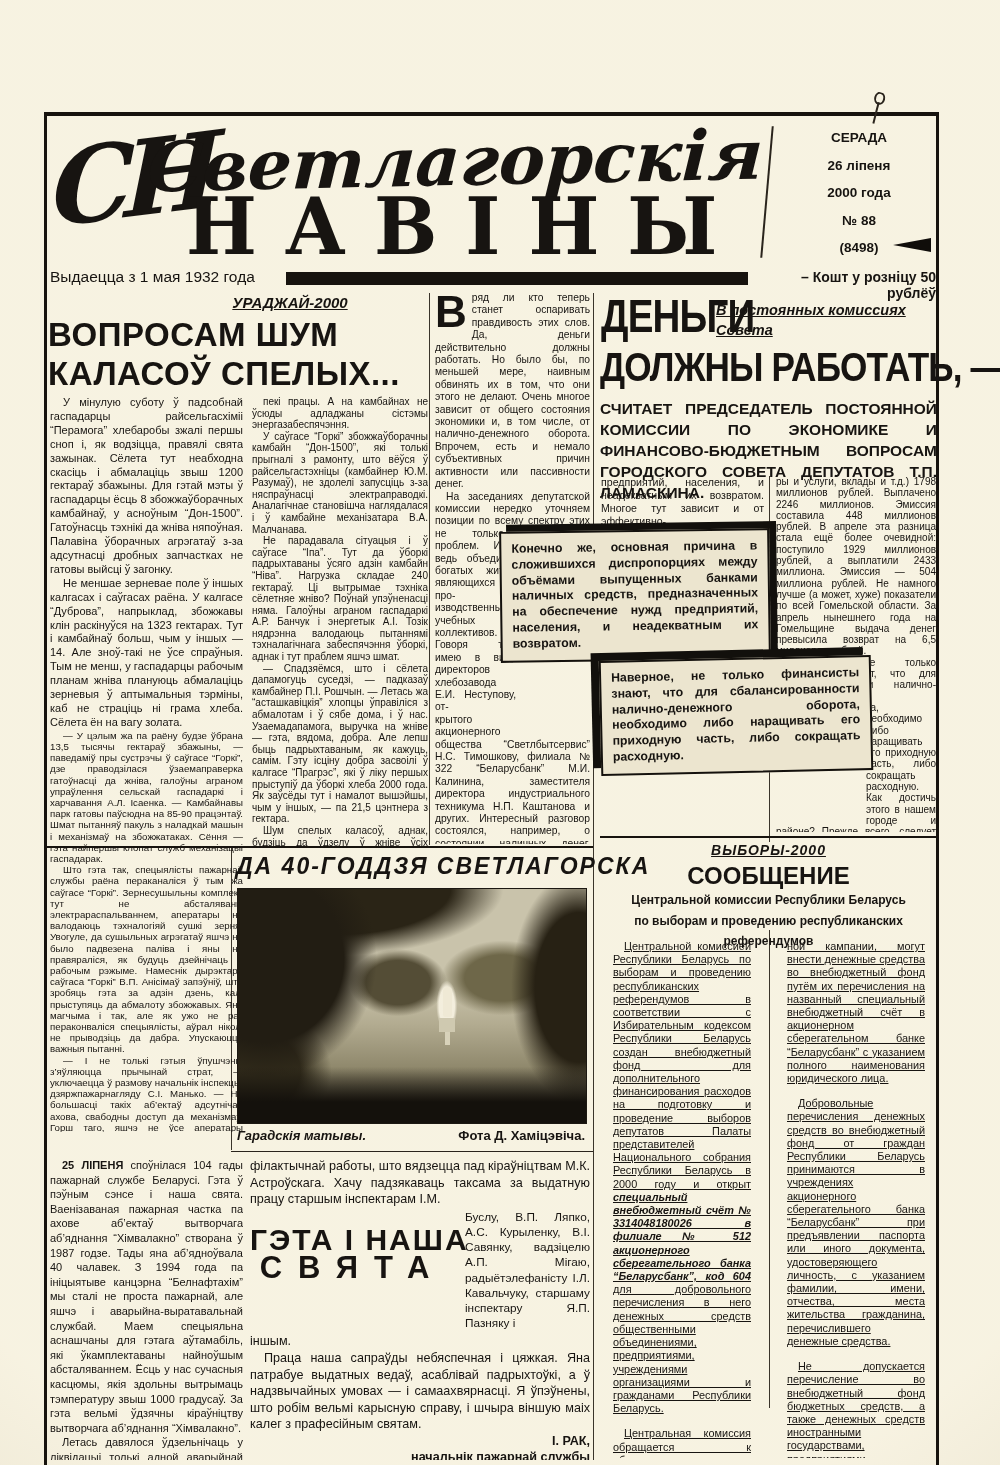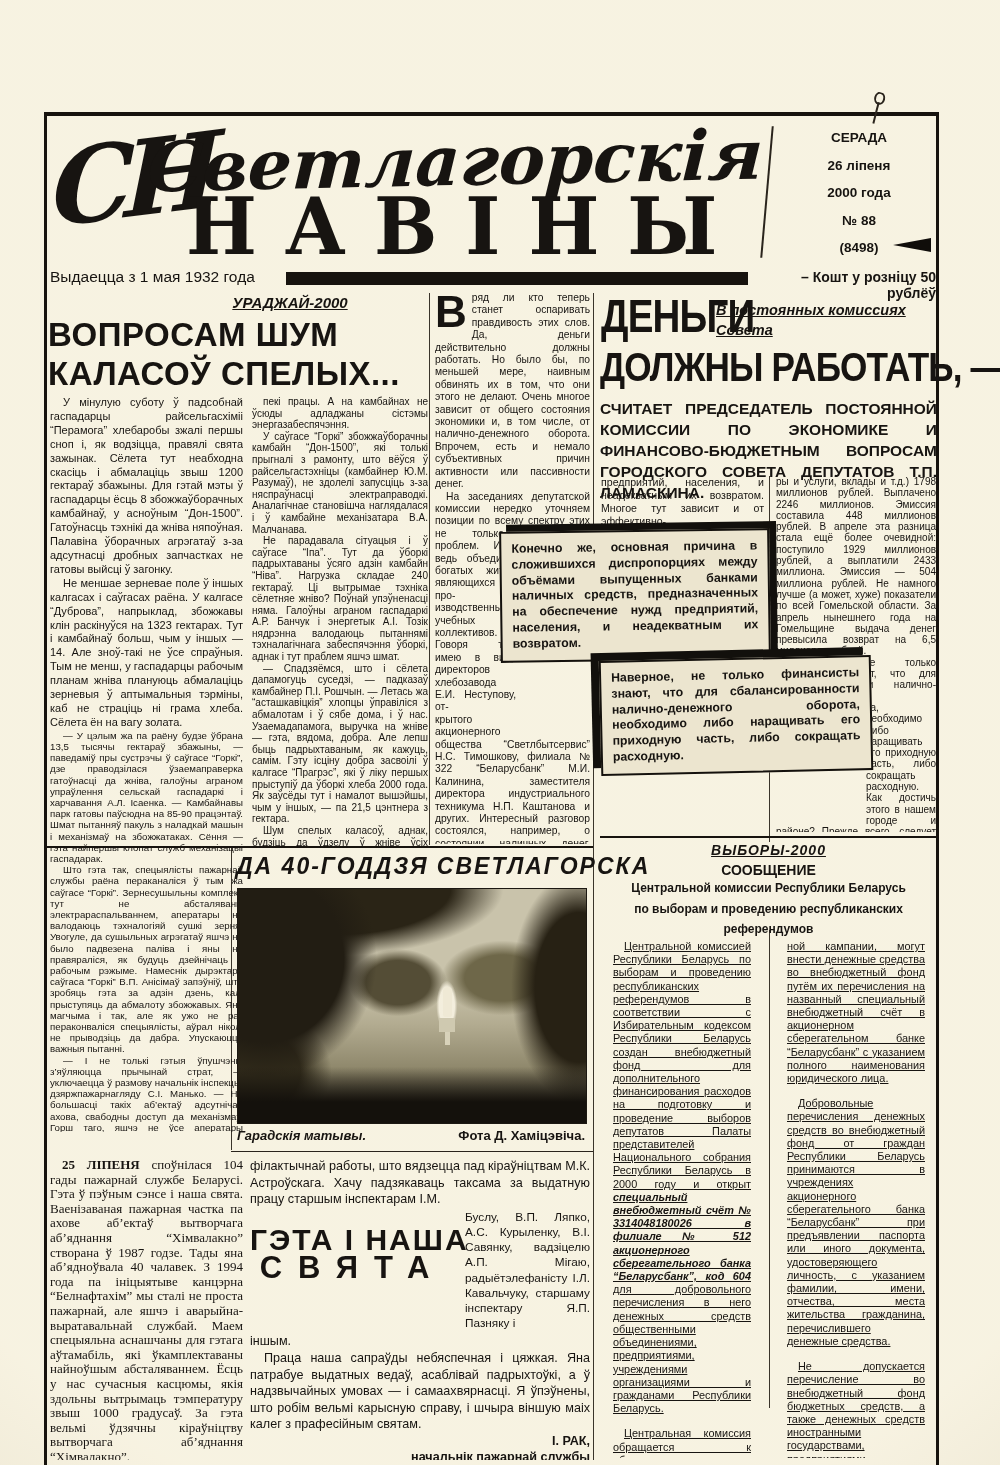--- a/index.html
+++ b/index.html
@@ -56,31 +56,31 @@
     radial-gradient(ellipse 100px 170px at 98% 42%, #272114 0 44%, rgba(39,33,20,0) 68%),
     radial-gradient(ellipse 70px 48px at 46% 40%, #544d36 0 46%, rgba(84,77,54,0) 70%),
     radial-gradient(ellipse 90px 55px at 76% 38%, #6e6749 0 42%, rgba(110,103,73,0) 68%),
     linear-gradient(to bottom, #c9c3ab 0 42%, #b2ab90 58%, #8c8569 78%, #463f2e 100%);}
   .statue{position:absolute;left:59%;top:42%;width:9px;height:30px;background:#efe9d5;border-radius:4px 4px 2px 2px;box-shadow:0 30px 0 -2px #d8d2ba;}
   .pedestal{position:absolute;left:57.7%;top:55%;width:16px;height:14px;background:#cfc9b0;}
   .cap-l{font-weight:bold;font-style:italic;font-size:13px;}
   .cap-r{font-weight:bold;font-size:13px;text-align:right;}
 
   
-  .f1{font-size:13px;line-height:14.6px;font-family:Liberation Serif, serif;}
+  .f1{font-size:11px;line-height:14.6px;}
   .f1 p{margin:0;text-indent:12px;text-align:justify;}
   .f2{font-size:12.6px;line-height:16.6px;}
   .f2 p{margin:0;text-indent:14px;text-align:justify;}
   .f-head{font-weight:bold;font-size:30px;line-height:40px;letter-spacing:2px;white-space:nowrap;}
   .f-head2{font-weight:bold;font-size:31px;letter-spacing:16px;text-align:center;}
   .sig{font-weight:bold;text-align:right;line-height:16.5px;}
 
   
   .e-kicker{font-weight:bold;font-style:italic;font-size:14px;text-decoration:underline;text-align:center;letter-spacing:1px;}
-  .e-t1{font-weight:bold;font-size:14px;text-align:center;}
+  .e-t1{font-weight:bold;font-size:24px;text-align:center;}
   .e-t2{font-weight:bold;font-size:12px;line-height:20.5px;text-align:center;}
   .ecol{font-size:10.9px;line-height:13.2px;}
   .ecol p{margin:12px;text-indent:11px;text-align:justify;text-decoration:underline;}
   .emph{font-weight:bold;font-style:italic;}
   .wedge{width:0;height:0;border-top:7px solid transparent;border-bottom:7px solid transparent;border-right:38px solid #100d0a;}
 </style>
 </head>
 <body>
 
 <div class="page">

